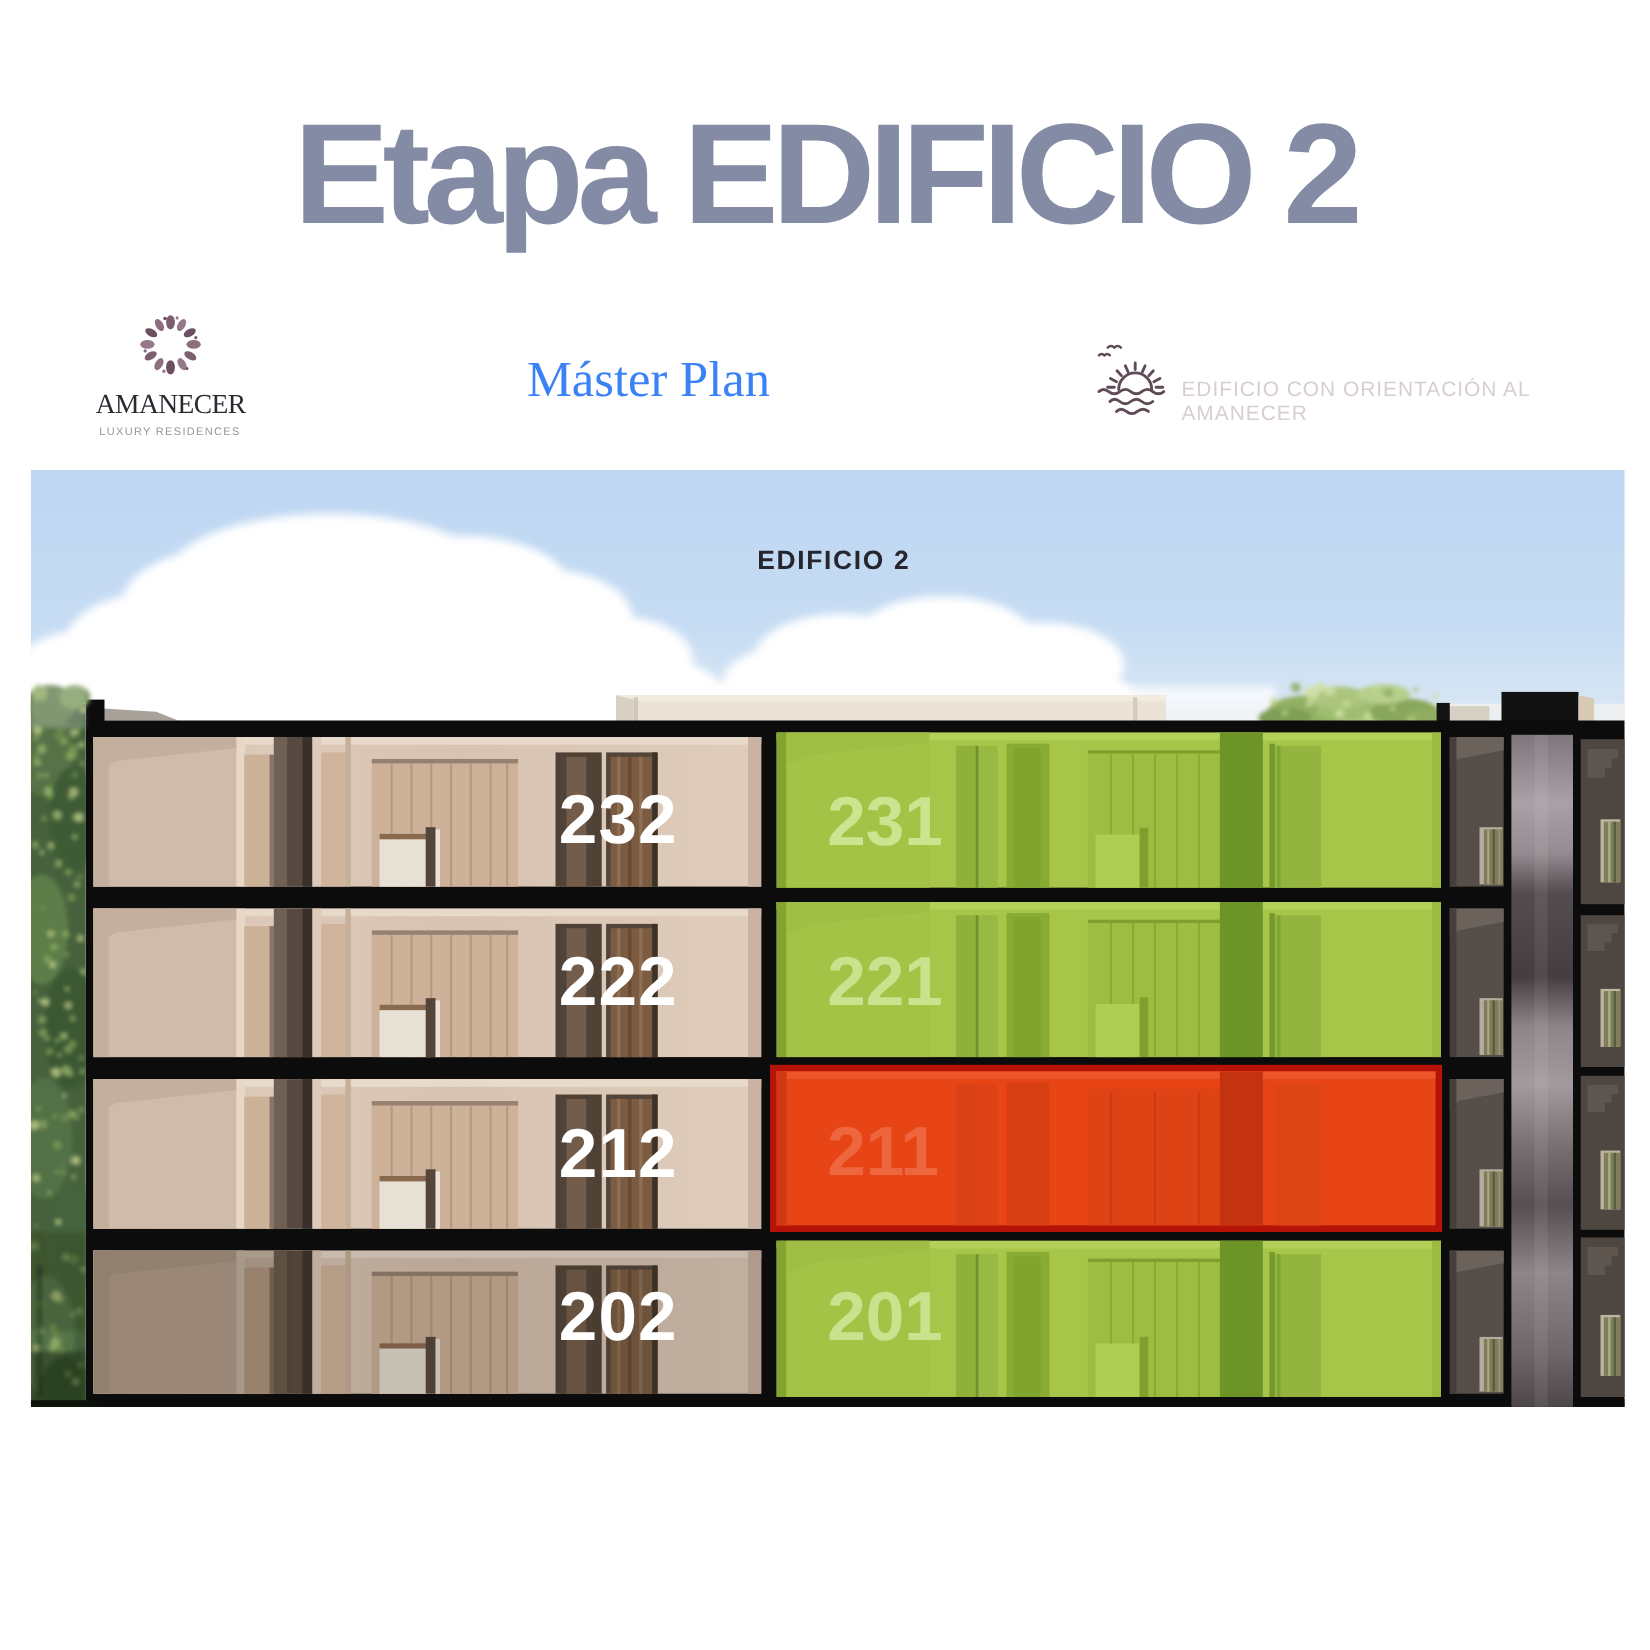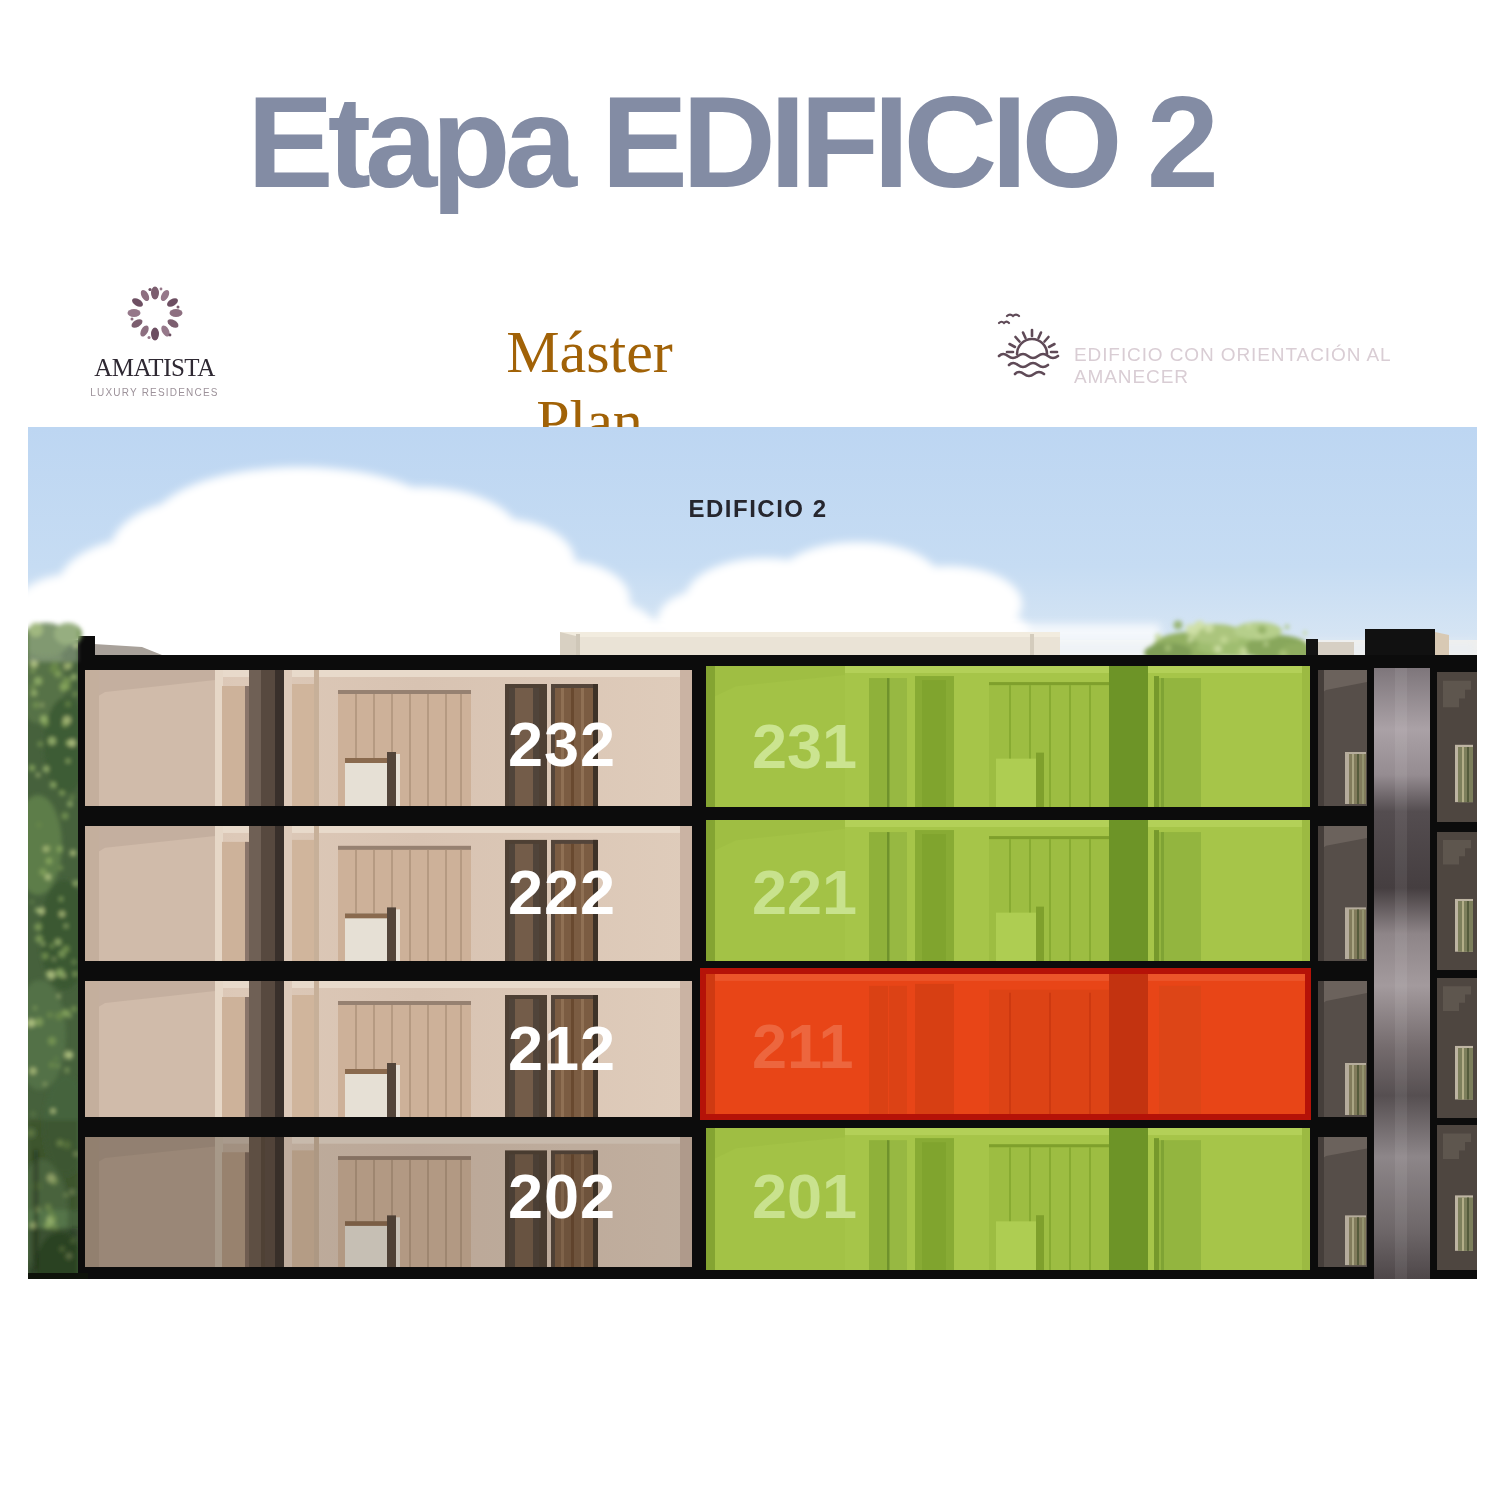--- a/index.html
+++ b/index.html
@@ -1,25 +1,25 @@
 <!DOCTYPE html>
 <html><head>
 <meta charset="utf-8">
 <style>
   html,body{margin:0;padding:0;}
   body{width:1500px;height:1500px;background:#ffffff;position:relative;overflow:hidden;
        font-family:"Liberation Sans", sans-serif;}
-  #title{position:absolute;left:0;top:67px;width:1460px;text-align:center;
-         font-weight:bold;font-size:130px;letter-spacing:-6px;color:#838CA4;}
+  #title{position:absolute;left:0;top:83px;width:1460px;text-align:center;
+         font-weight:bold;font-size:130px;letter-spacing:-6px;color:#838CA4;padding-left:20px;}
   #logo{position:absolute;left:87px;top:285px;width:135px;text-align:center;}
   #logoname{margin-top:11px;font-family:"Liberation Serif",serif;font-size:25px;
             letter-spacing:-0.5px;color:#2e2832;}
   #logosub{margin-top:5px;font-size:10px;letter-spacing:1.2px;color:#9d929a;}
   #mplan{position:absolute;left:462px;top:318px;width:255px;text-align:center;
-         font-family:"Liberation Serif",serif;font-size:60px;color:#a16207;}
+         font-family:"Liberation Serif",serif;font-size:46px;color:#3b82f6;}
   #orient{position:absolute;left:1074px;top:344px;font-size:19px;letter-spacing:0.9px;
           color:#d9cdd4;}
   #photo{position:absolute;left:28px;top:427px;}
 </style>
 </head>
 <body>
 <div id="title">Etapa EDIFICIO 2</div>
 
 <div id="logo">
   <svg width="58" height="58" viewBox="0 0 58 58" style="display:block;margin:0 auto;">
@@ -37,21 +37,21 @@
       <ellipse cx="11.5" cy="17.5" rx="3.4" ry="6" transform="rotate(120 11.5 17.5)" fill="#6d4f62"></ellipse>
       <ellipse cx="19" cy="10.5" rx="3.4" ry="6" transform="rotate(150 19 10.5)" fill="#8d6f80"></ellipse>
       <circle cx="24" cy="4.5" r="1.6" fill="#6d4f62"></circle>
       <circle cx="35" cy="4" r="1.4" fill="#96788a"></circle>
       <circle cx="52" cy="22" r="1.5" fill="#7c5e6f"></circle>
       <circle cx="6" cy="34" r="1.5" fill="#8d6f80"></circle>
       <circle cx="23" cy="52.5" r="1.5" fill="#96788a"></circle>
       <circle cx="44" cy="50" r="1.4" fill="#6d4f62"></circle>
     </g>
   </svg>
-  <div id="logoname">AMATISTA</div>
+  <div id="logoname">AMANECER</div>
   <div id="logosub">LUXURY RESIDENCES</div>
 </div>
 
 <div id="mplan">Máster Plan</div>
 
 <svg id="sunicon" style="position:absolute;left:995px;top:306px;" width="70" height="76" viewBox="0 0 70 76" fill="none" stroke="#5f4a57" stroke-width="2.6" stroke-linecap="round">
   <path d="M12,10 q3,-3 6,0 q3,-3 6,0" stroke-width="2.2"></path>
   <path d="M4,17 q2.5,-2.5 5,0 q2.5,-2.5 5,0" stroke-width="2.2"></path>
   <path d="M22,48 a 15 15 0 0 1 30 0"></path>
   <path d="M37,24 v6"></path>

